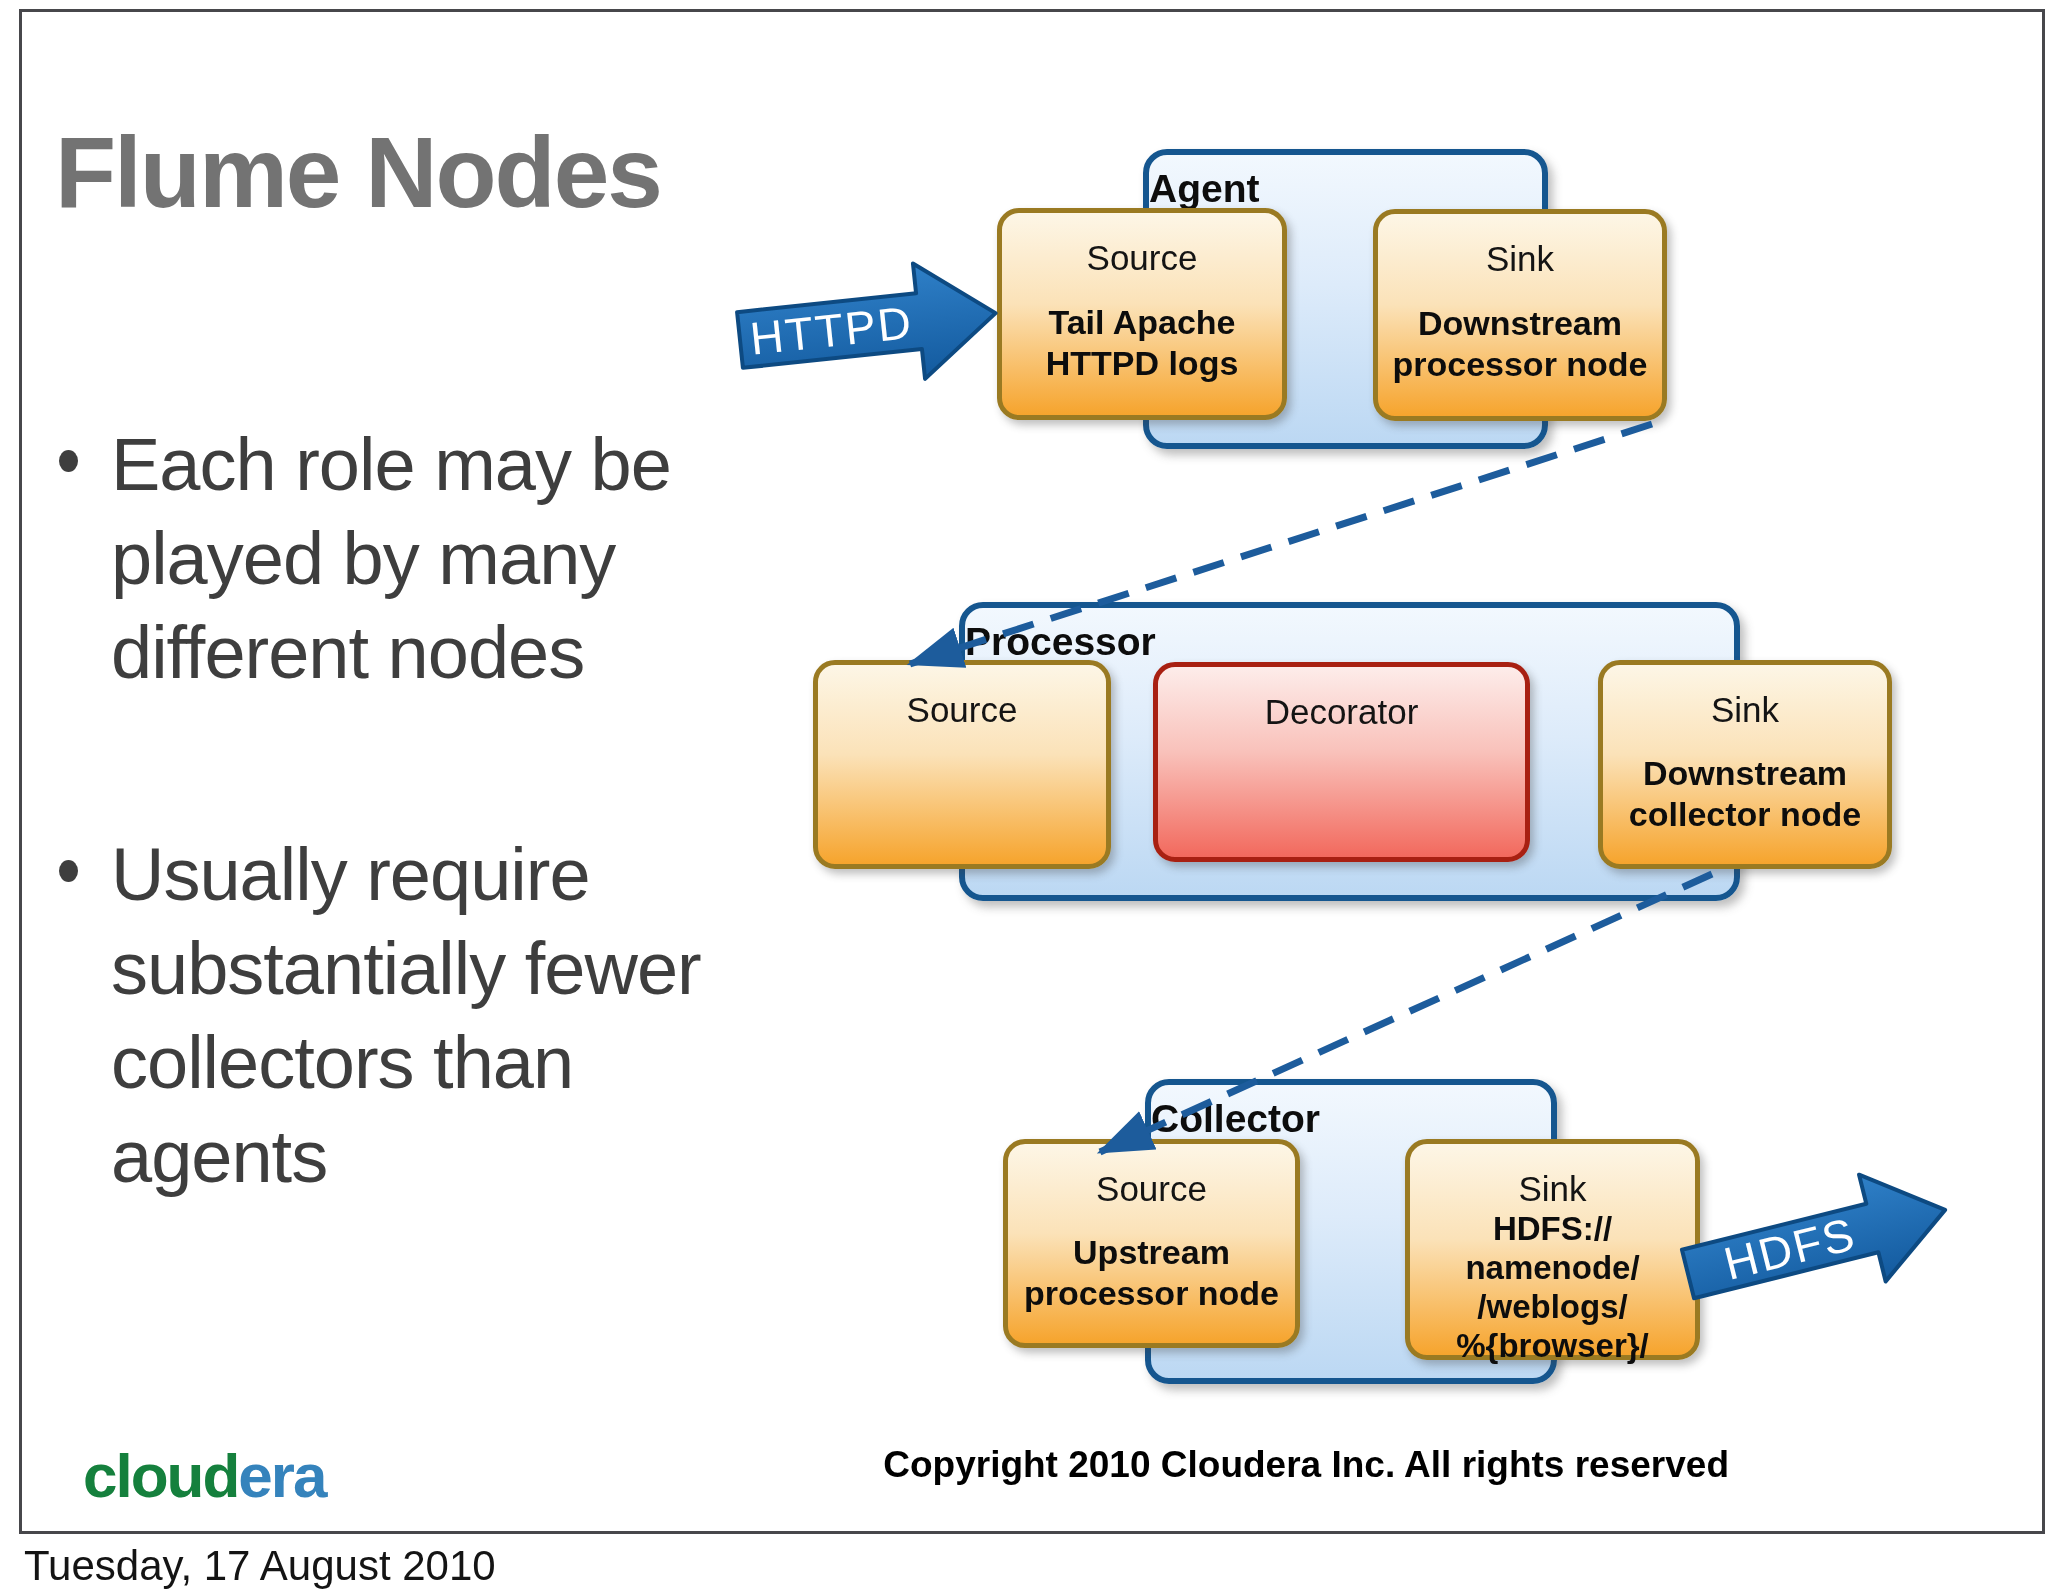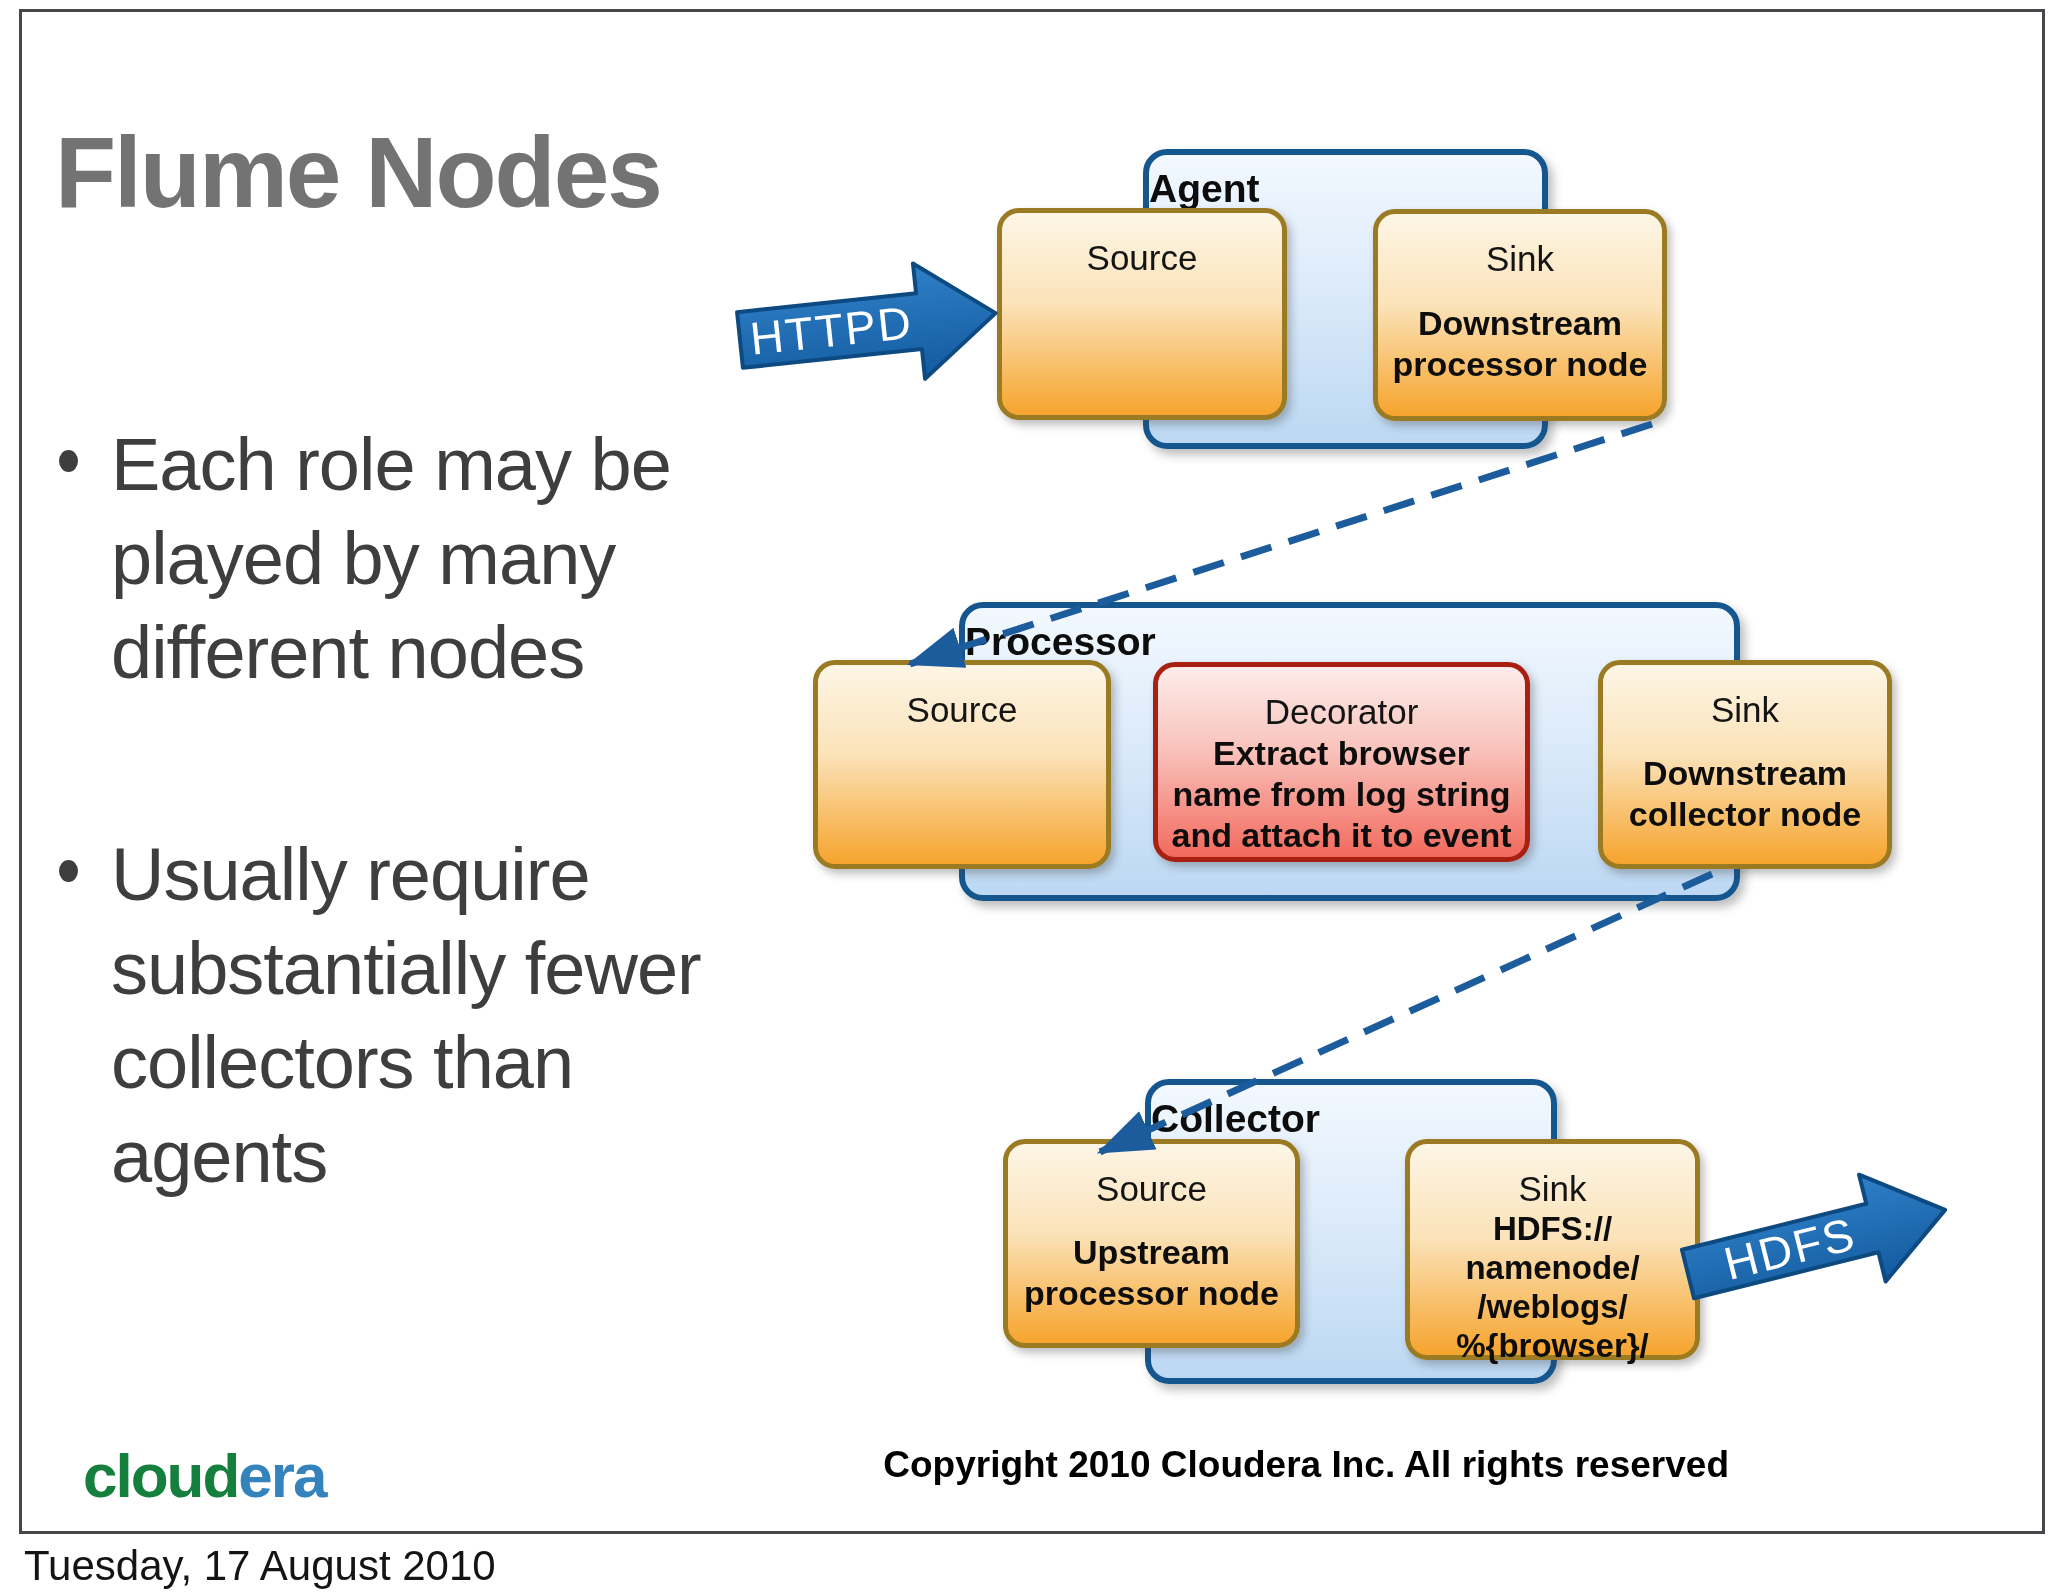--- a/index.html
+++ b/index.html
@@ -87,38 +87,37 @@
   <span class="btext">Usually require
 substantially fewer
 collectors than agents</span>
 </div>
 
 <div class="container c-agent">
   <div class="grouplabel">Agent</div>
 </div>
 <div class="node n-agent-source">
   <div class="role">Source</div>
+  <div class="nbody">Tail Apache
+HTTPD logs</div>
 </div>
 <div class="node n-agent-sink">
   <div class="role">Sink</div>
   <div class="nbody">Downstream
 processor node</div>
 </div>
 
 <div class="container c-processor">
   <div class="grouplabel">Processor</div>
 </div>
 <div class="node n-proc-source">
   <div class="role">Source</div>
 </div>
 <div class="node node--red n-decorator">
   <div class="role">Decorator</div>
-  <div class="nbody">Extract browser
-name from log string
-and attach it to event</div>
 </div>
 <div class="node n-proc-sink">
   <div class="role">Sink</div>
   <div class="nbody">Downstream
 collector node</div>
 </div>
 
 <div class="container c-collector">
   <div class="grouplabel">Collector</div>
 </div>

